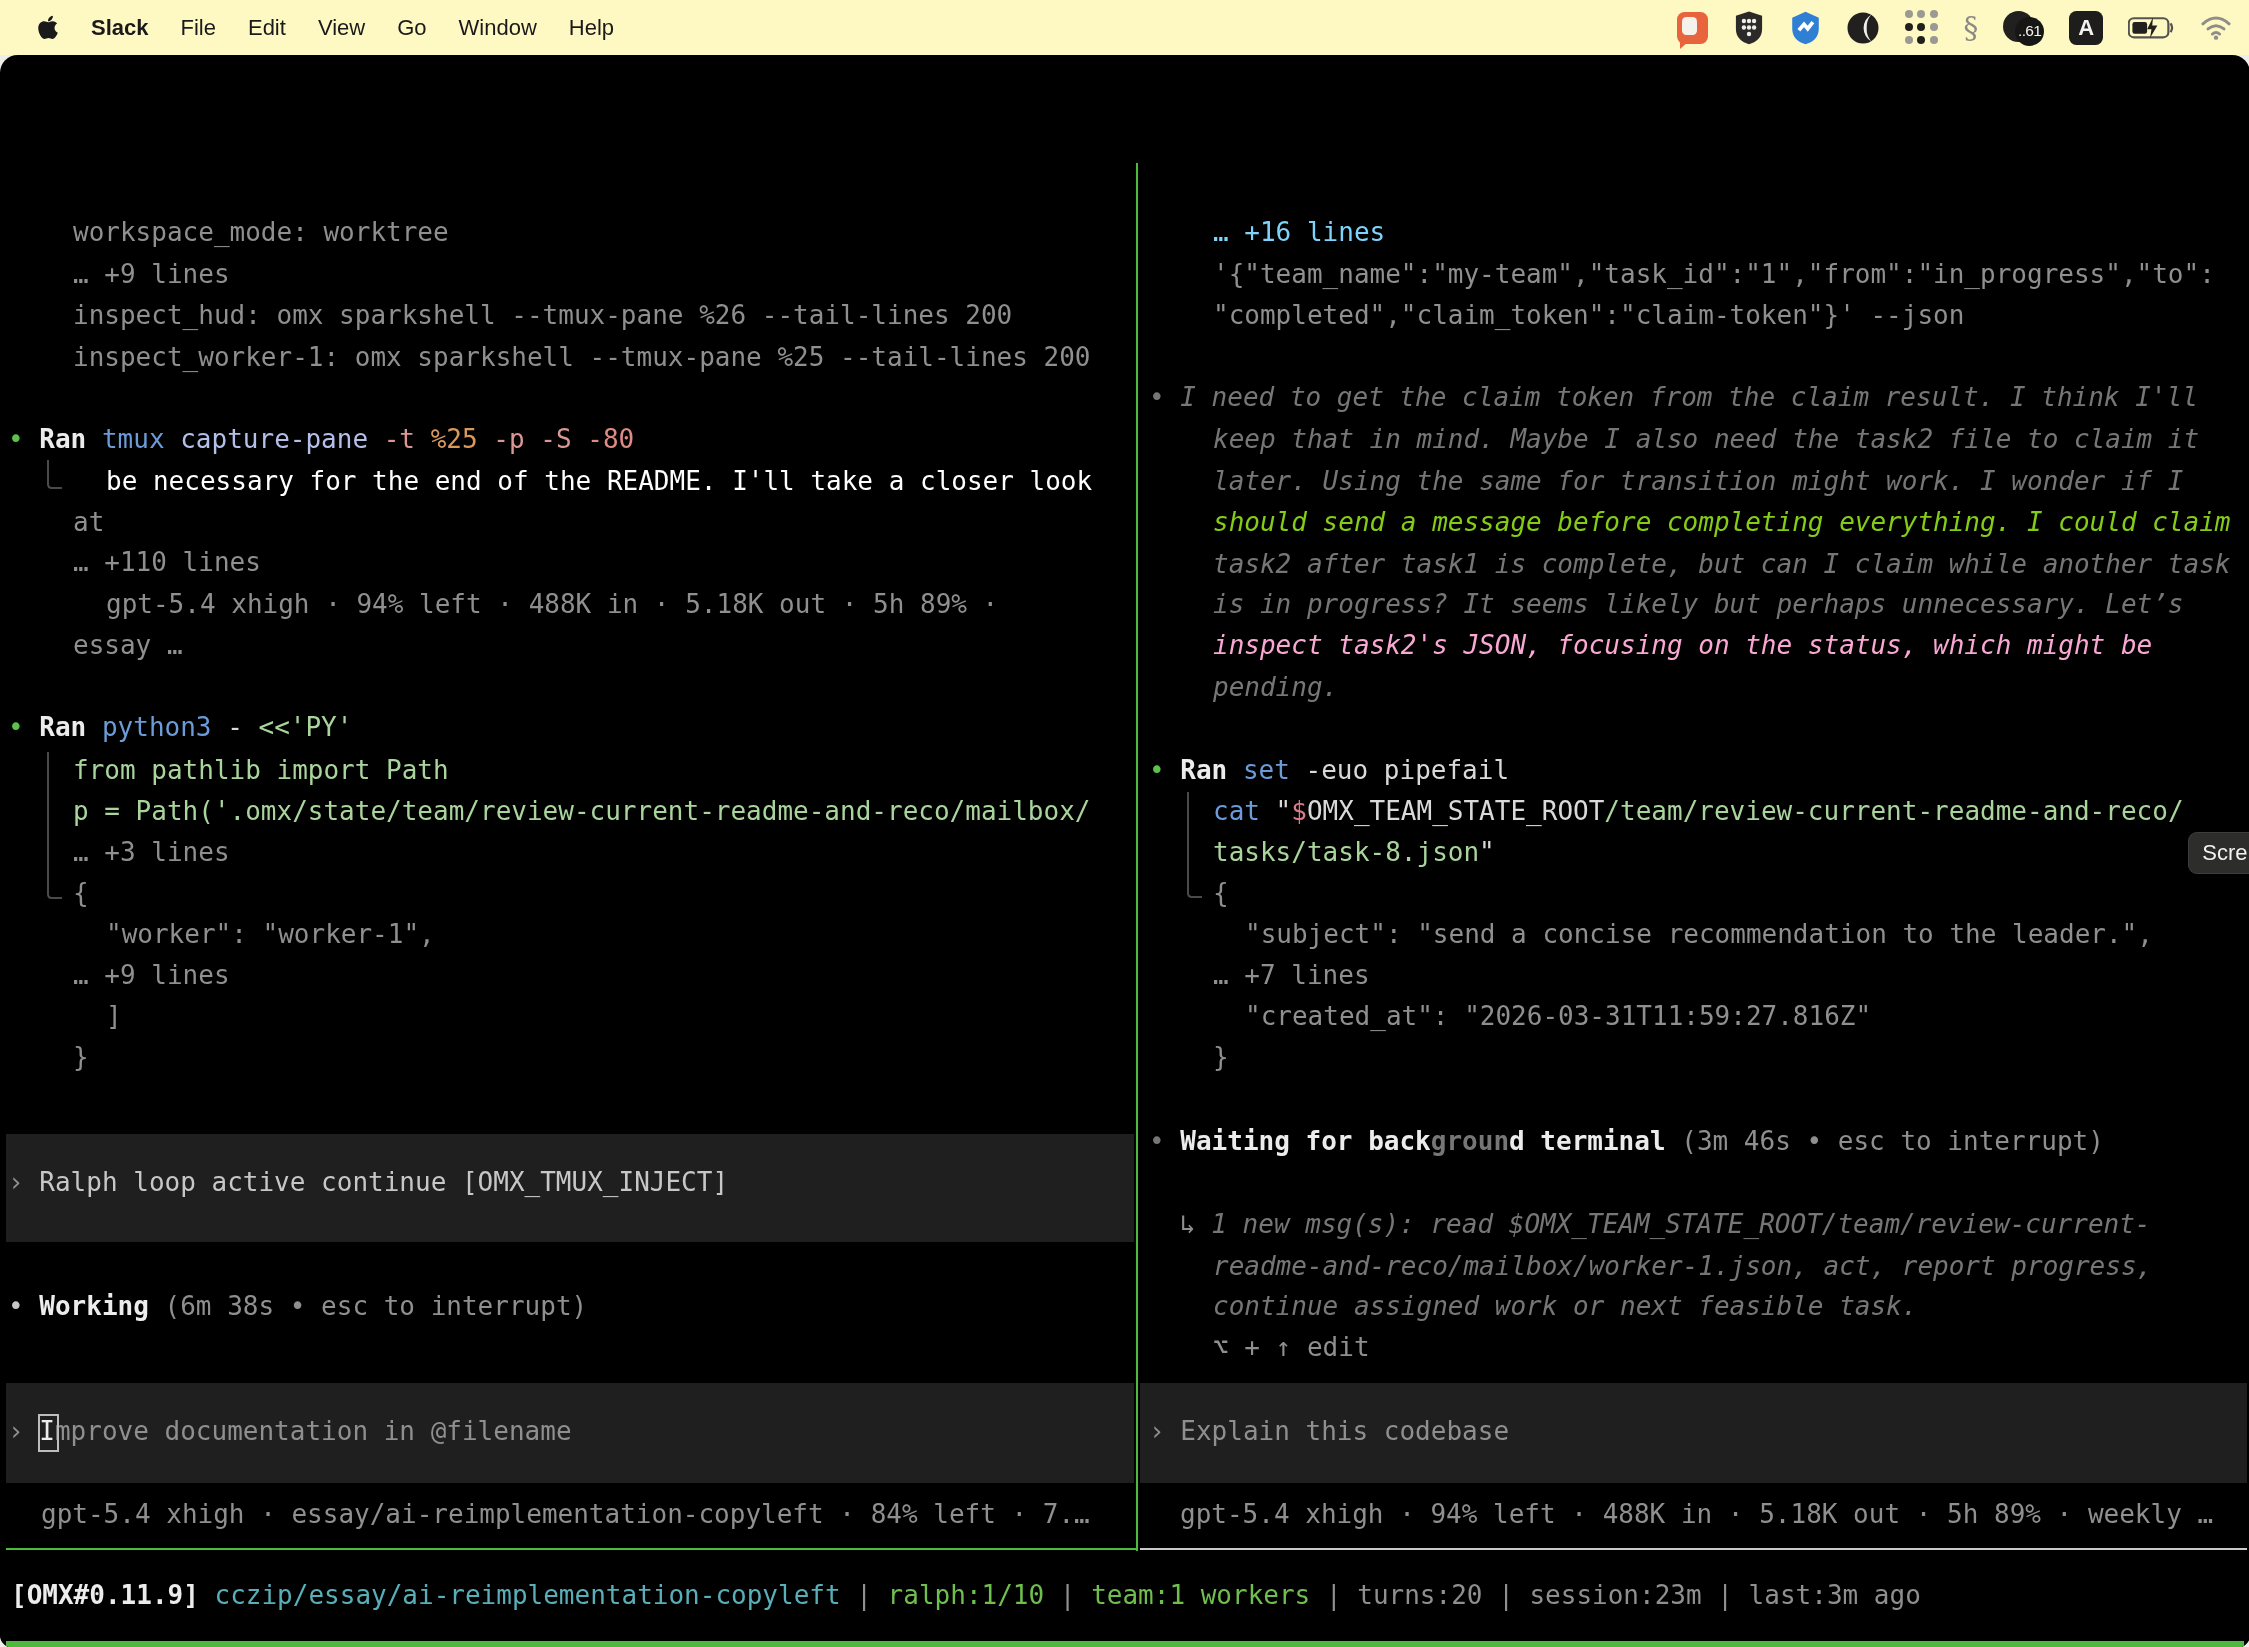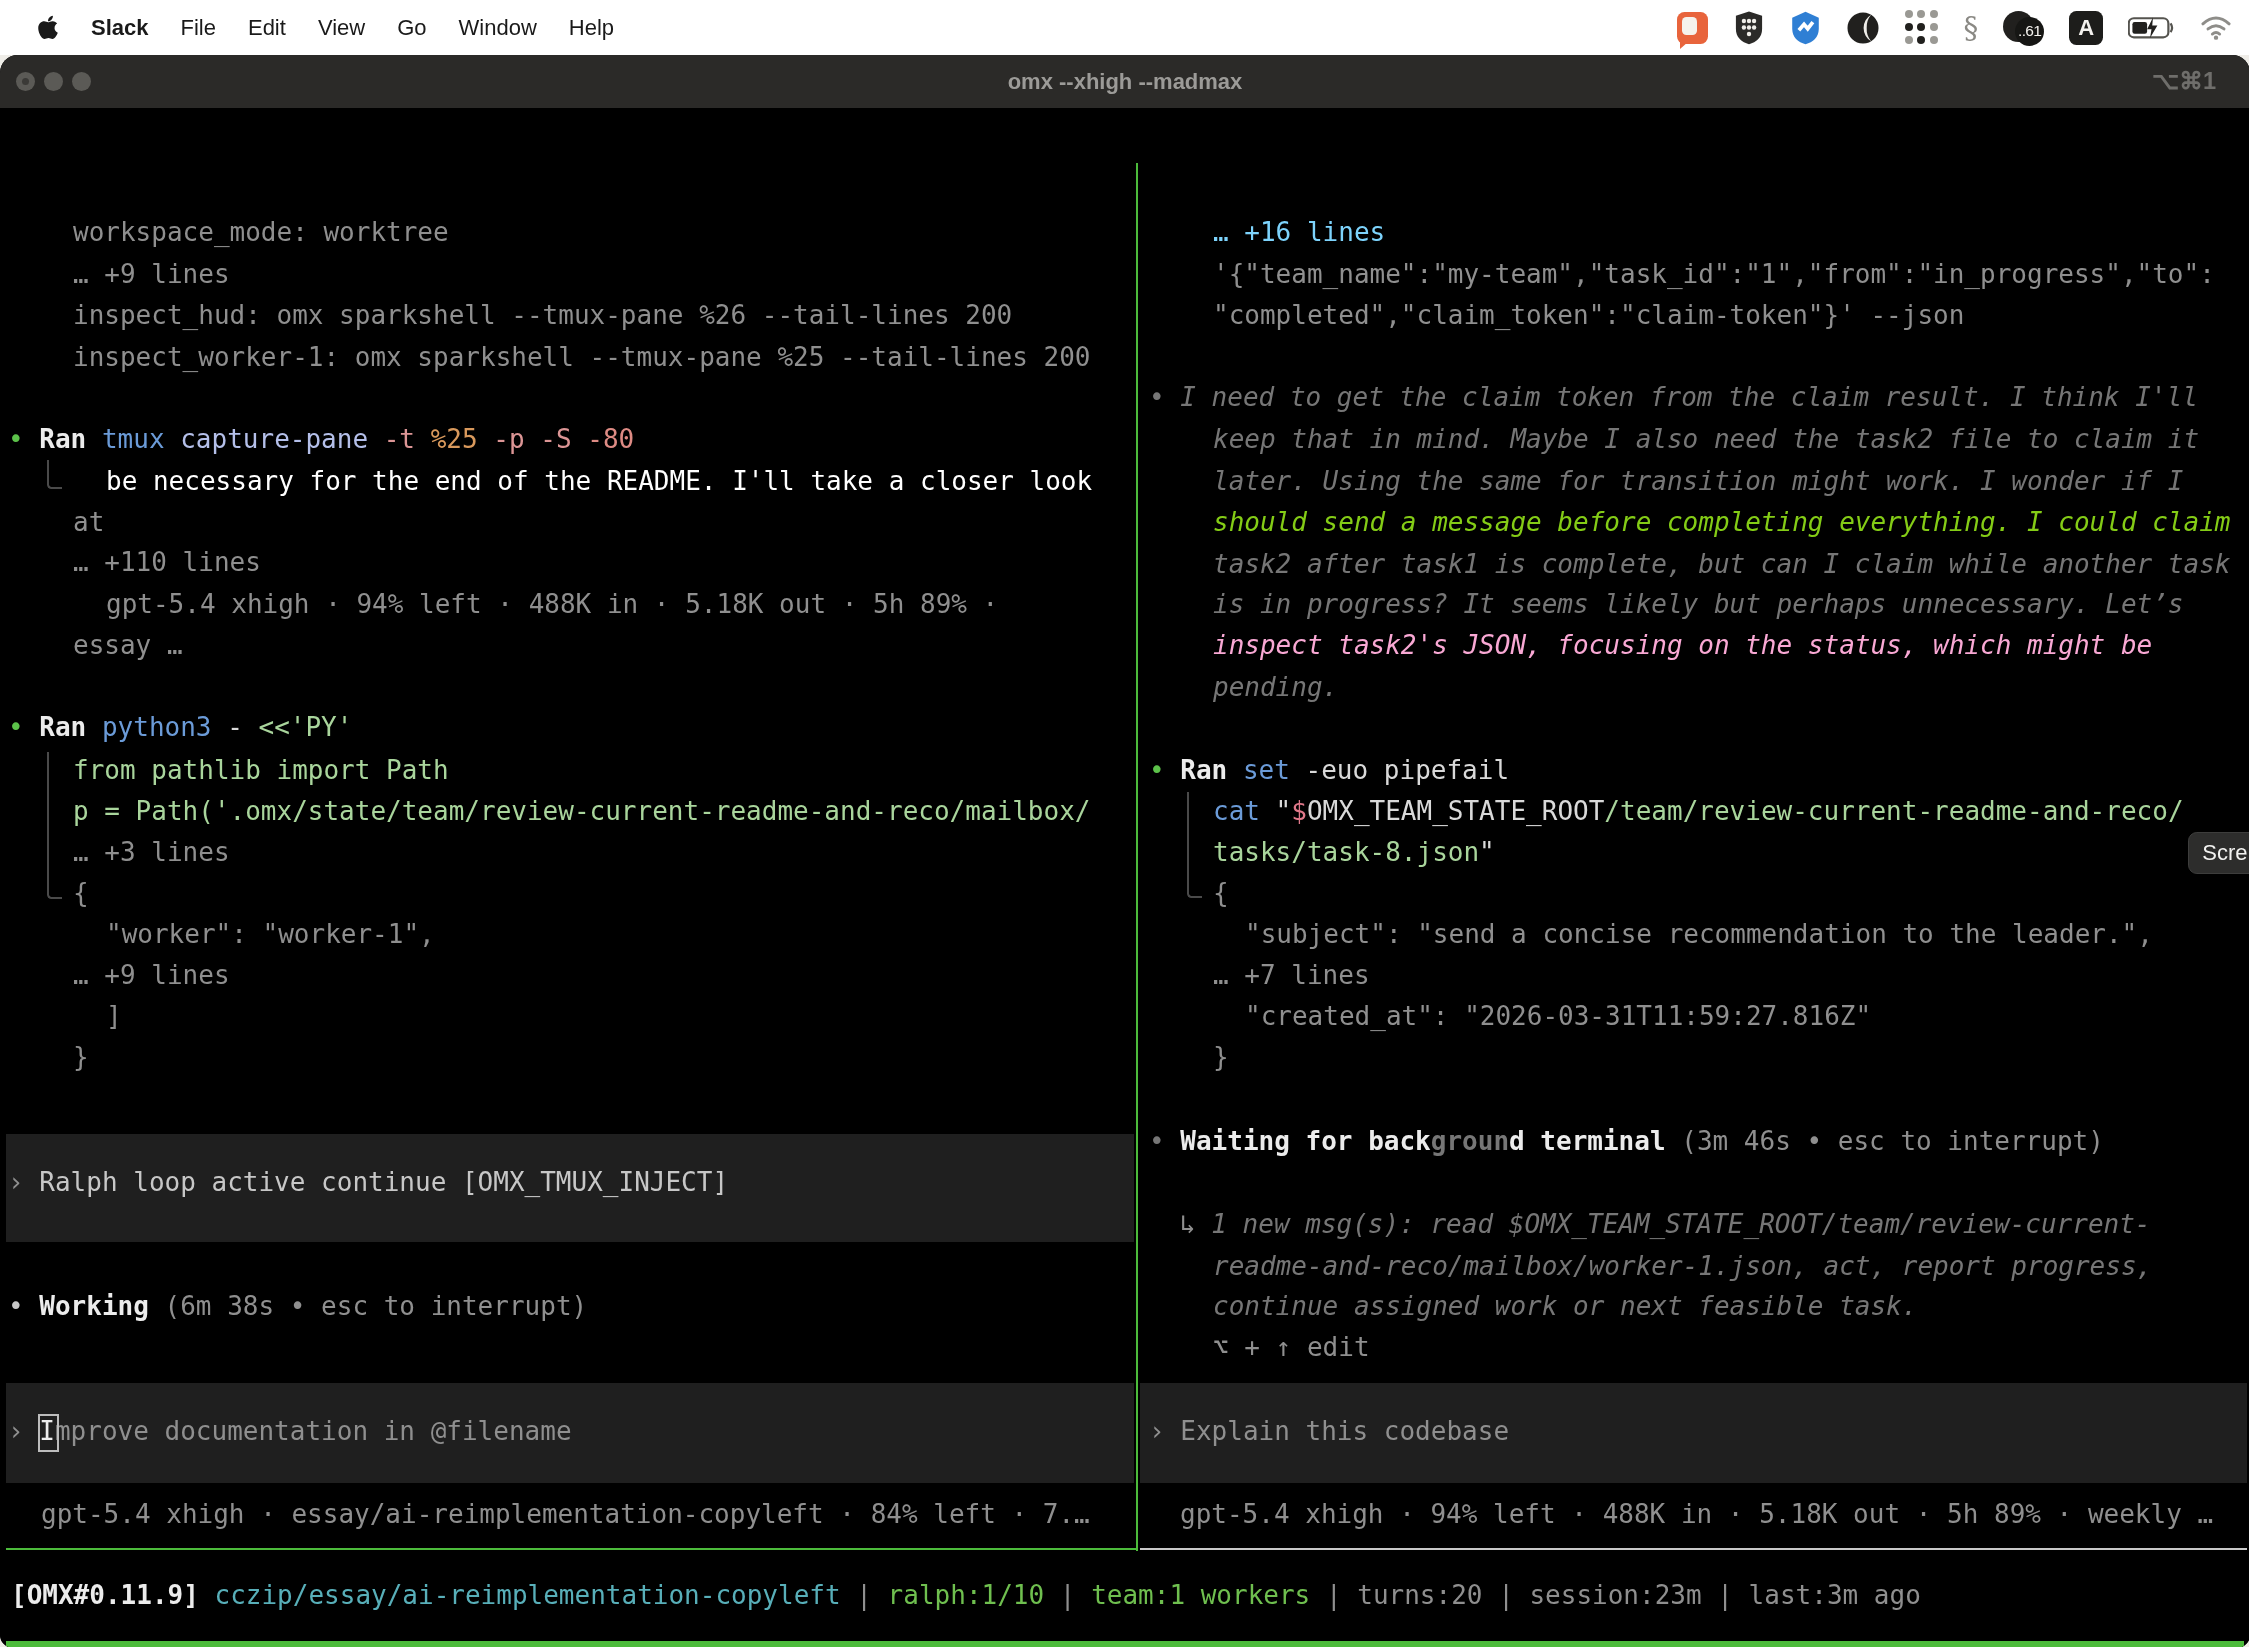--- a/index.html
+++ b/index.html
@@ -1,21 +1,21 @@
 <!DOCTYPE html>
 <html style="font-size:11.8px"><head>
 <meta charset="utf-8">
 <style>
   html,body{margin:0;padding:0;}
   body{
     width:2250px;height:1648px;overflow:hidden;position:relative;
     background:#EFEDE8;font-family:"Liberation Sans",sans-serif;
   }
   
-  #menubar{position:absolute;left:0;top:0;width:2250px;height:55px;background:#ffffff;
+  #menubar{position:absolute;left:0;top:0;width:2250px;height:55px;background:#fef9c3;
     display:flex;align-items:center;color:#1A1A1A;}
   #menu-left{display:flex;align-items:center;gap:32px;padding-left:37px;font-size:22px;}
   #menu-left .app{font-weight:bold;}
   #menu-right{margin-left:auto;display:flex;align-items:center;gap:25px;padding-right:17.7px;}
   .mi{white-space:nowrap;}
   .sicon{display:flex;align-items:center;justify-content:center;height:37px;}
   .chat-bubble{width:31px;height:32px;background:#E8643C;border-radius:7.4px;position:relative;}
   .chat-bubble:after{content:"";position:absolute;left:5.2px;top:5.9px;width:14.8px;height:17.7px;background:#F5F2EC;border-radius:4.4px;}
   .chat-bubble:before{content:"";position:absolute;left:3px;bottom:-5.9px;border-left:8.9px solid #E8643C;border-bottom:7.4px solid transparent;}
   .badge-wrap{position:relative;width:41px;height:37px;}
@@ -141,27 +141,20 @@
             <path d="M11 19 Q22 10 33 19"></path>
             <path d="M17 26 Q22 22 27 26"></path>
           </g>
           <circle cx="22" cy="31" r="3" fill="#8E8D89"></circle>
         </svg>
     </span>
   </div>
 </div>
 
 <div id="window">
-  <div id="titlebar">
-    <span class="tl d1"></span>
-    <span class="tl d2"></span>
-    <span class="tl d3"></span>
-    <div id="wtitle">omx --xhigh --madmax</div>
-    <div id="wshortcut">⌥⌘1</div>
-  </div>
 
   <div id="content">
 
     <div class="band" style="left:5.9px;top:1026px;width:1128px;height:108px;"></div>
     <div class="band" style="left:5.9px;top:1275px;width:1128px;height:100px;"></div>
     <div class="band" style="left:1140px;top:1275px;width:1107px;height:100px;"></div>
 
     <div class="conn" style="left:47px;top:352px;width:13.3px;height:26.6px;"></div>
     <div class="conn" style="left:47px;top:644px;width:13.3px;height:145px;"></div>
     <div class="conn" style="left:1187px;top:684px;width:13.3px;height:104px;"></div>

